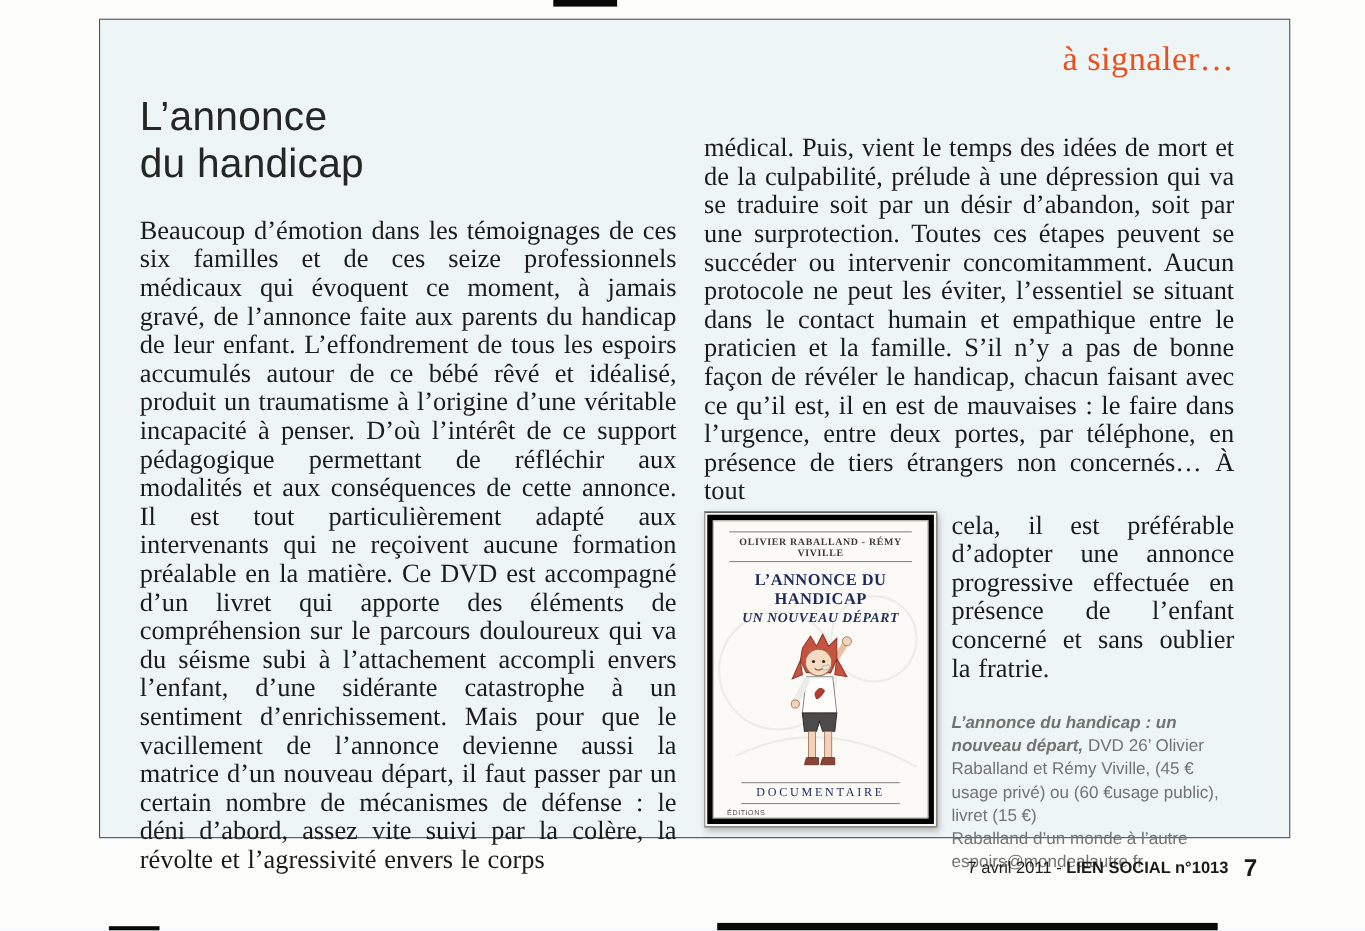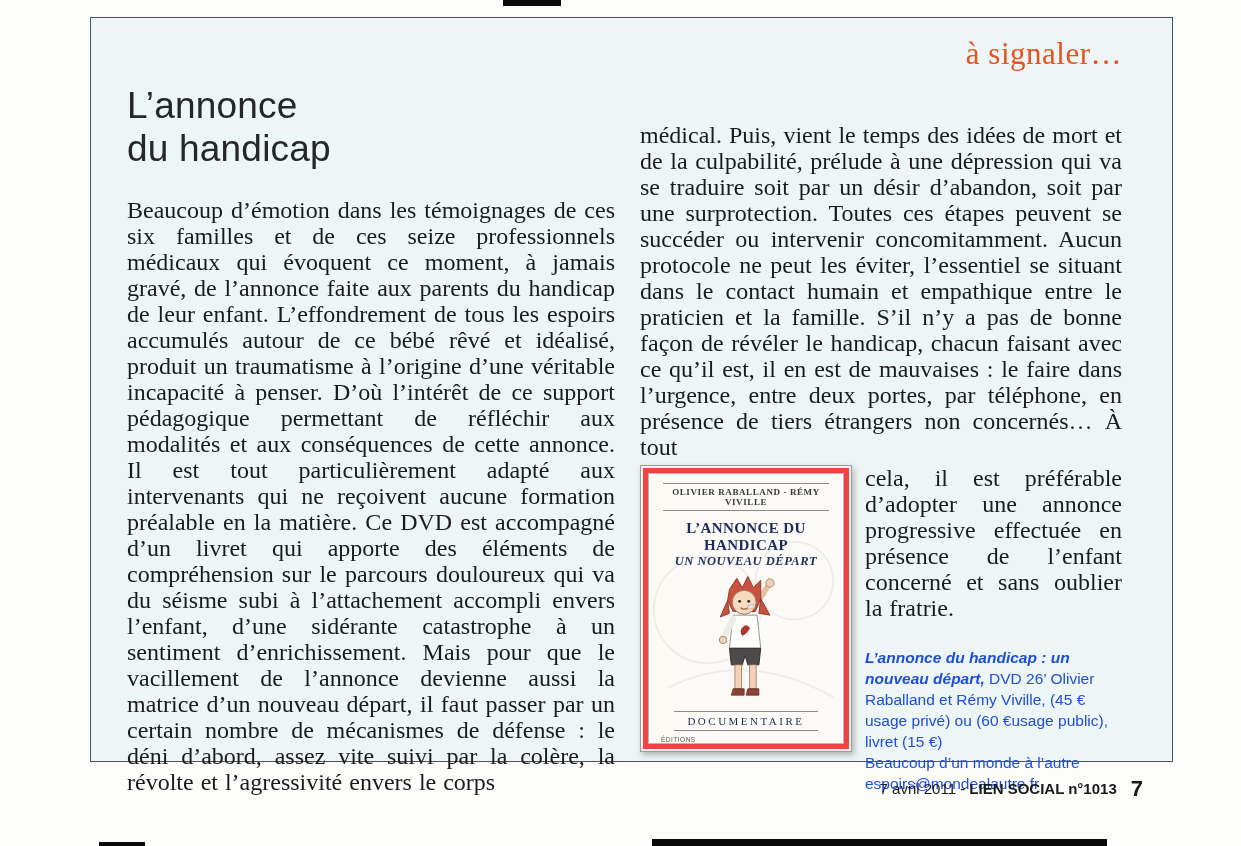--- a/index.html
+++ b/index.html
@@ -33,21 +33,21 @@
   }
   .col-left .body-text{margin-top:27px;}
   .col-right{position:absolute;left:549px;top:104px;width:482px;}
   .wrap-row{display:flex;gap:13px;margin-top:5px;align-items:flex-start;}
   .wrap-col{flex:1;min-width:0;}
   .wrap-col .body-text{margin-top:0;}
 
   
   .dvd-cover{
     flex:0 0 auto;width:212px;height:287px;box-sizing:border-box;
-    background:#ef4444;border:1px solid #9a9a96;
+    background:#000000;border:1px solid #9a9a96;
     box-shadow:2px 3px 6px rgba(60,60,60,.35), inset 0 0 0 2px #f6f5f1;
     padding:7px;
   }
   .dvd-inner{
     position:relative;height:100%;box-sizing:border-box;
     background:#fbfaf6;border:1px solid #b9b7ae;
     text-align:center;overflow:hidden;
   }
   .dvd-sketch{position:absolute;inset:0;opacity:.12;}
   .dvd-authors{
@@ -78,21 +78,21 @@
     position:relative;margin-top:5px;text-align:left;padding-left:12px;
     font-family:"Liberation Sans", sans-serif;
     font-size:6.5px;letter-spacing:0.5px;color:#55544f;line-height:8px;
     white-space:pre-line;
   }
 
   
   .caption{
     margin-top:26px;
     font-family:"Liberation Sans", sans-serif;
-    font-size:15.5px;line-height:21px;color:#1d4ed8;
+    font-size:15.5px;line-height:21px;color:#737373;
   }
   .caption .cap-title{font-weight:bold;font-style:italic;}
   .caption .cap-line{margin-top:0px;}
 
   
   .footer{
     position:absolute;left:97px;top:776px;width:1046px;text-align:right;
     font-family:"Liberation Sans", sans-serif;font-size:15px;color:#1a1a1a;
   }
   .footer .mag{font-weight:bold;}
@@ -172,21 +172,21 @@
           <div class="dvd-publisher">ÉDITIONS
 D’UN MONDE
 À L’AUTRE</div>
         </div>
       </div>
 
       <div class="wrap-col">
         <p class="body-text">cela, il est préférable d’adopter une annonce progressive effectuée en présence de l’enfant concerné et sans oublier la fratrie.</p>
         <div class="caption">
           <div class="cap-line"><span class="cap-title">L’annonce du handicap : un nouveau départ,</span><span> DVD 26’ Olivier Raballand et Rémy Viville, (45 € usage privé) ou (60 €usage public), livret (15 €)</span></div>
-          <div class="cap-line">Beaucoup d’un monde à l’autre</div>
+          <div class="cap-line">Raballand d’un monde à l’autre</div>
           <div class="cap-line">espoirs@mondealautre.fr</div>
         </div>
       </div>
 
     </div>
   </div>
 
 </div>
 
 <div class="footer">

